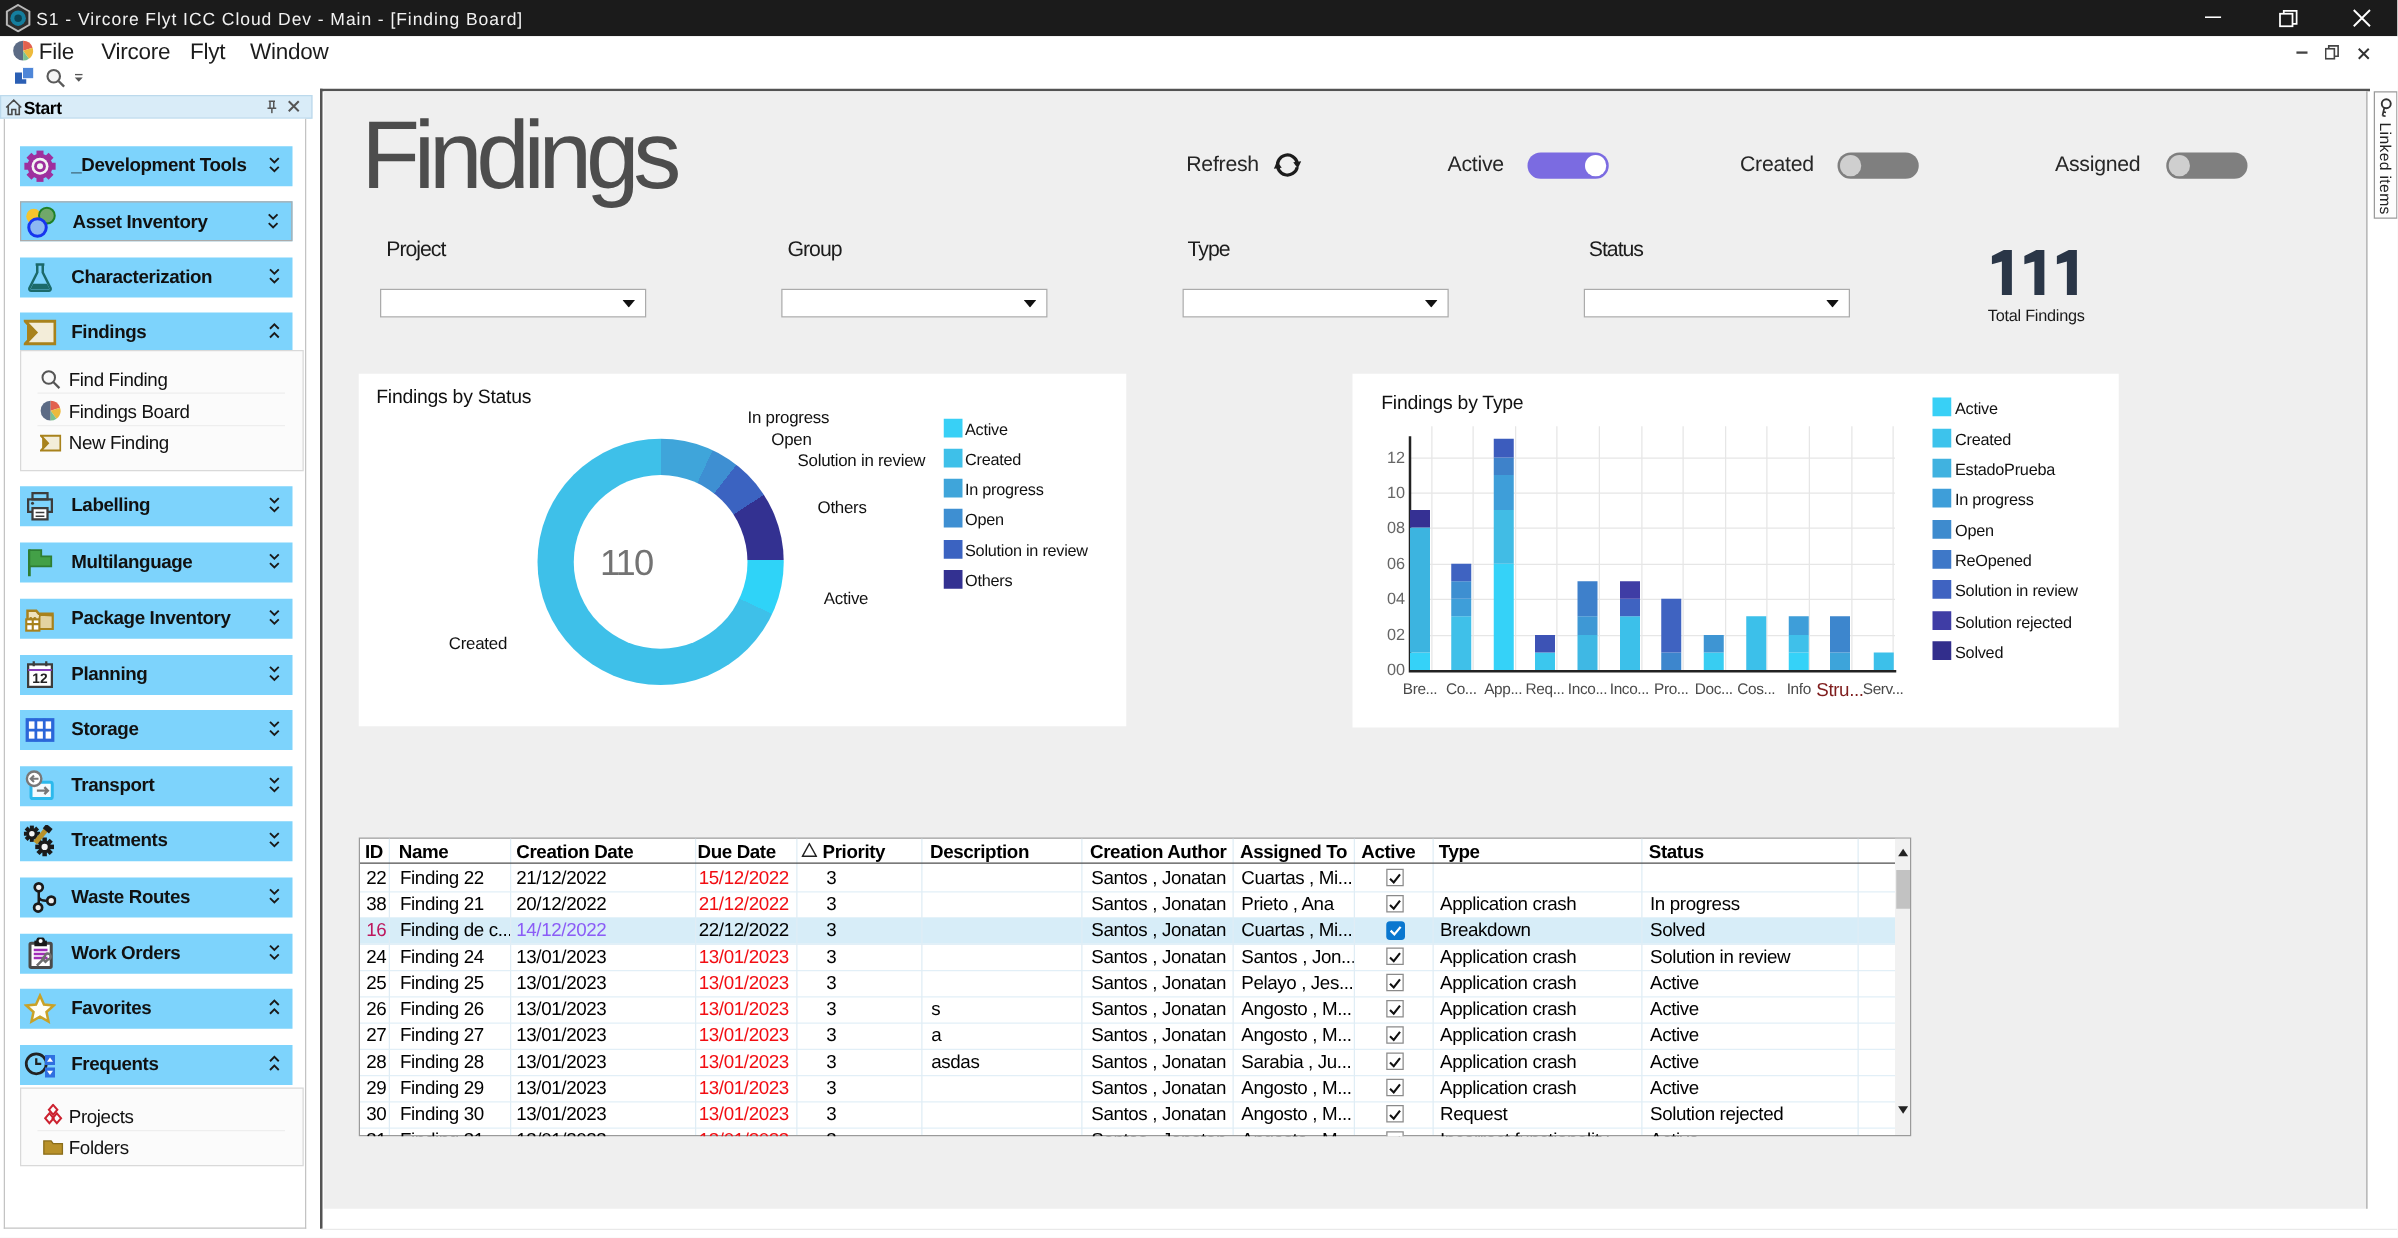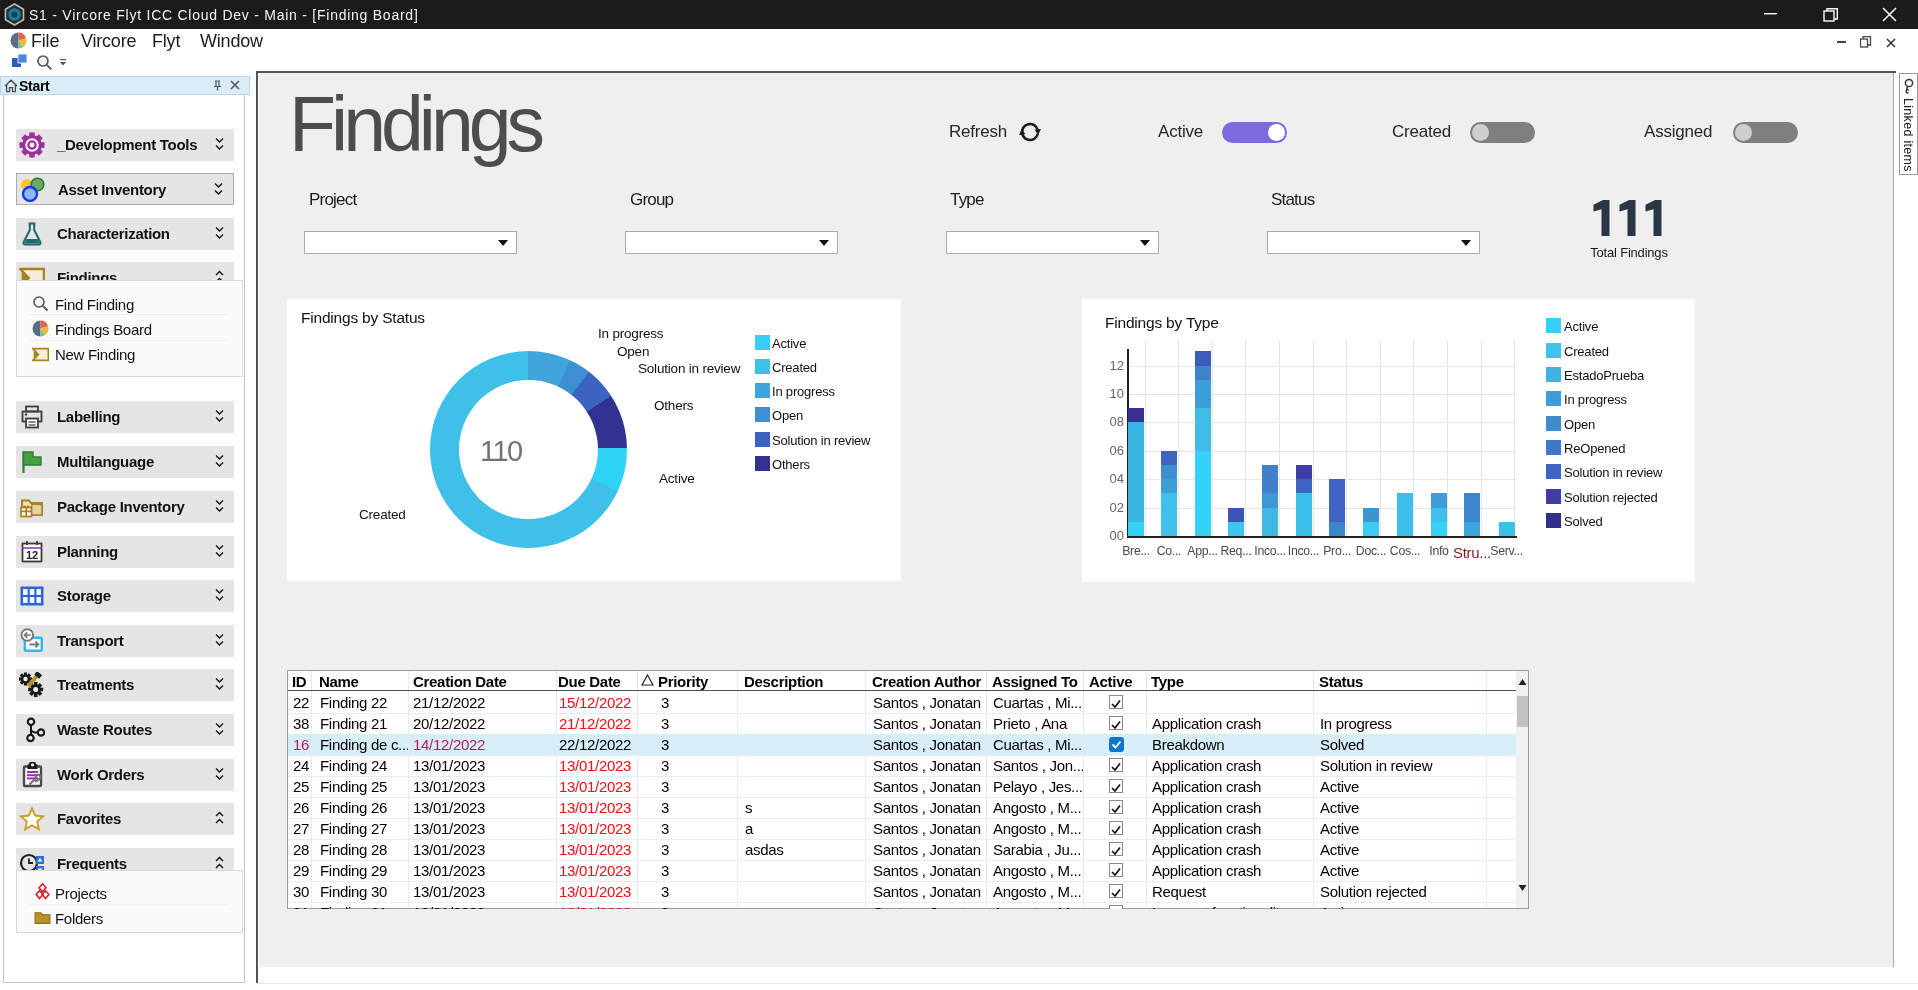--- a/index.html
+++ b/index.html
@@ -18,21 +18,21 @@
 
 #toolbar { left:0; top:52px; width:1918px; height:19px; background:#ffffff; }
 
 
 #mdiTop { left:256px; top:71px; width:1640px; height:2px; background:#535353; }
 #mdiLeft { left:256px; top:71px; width:2px; height:912px; background:#535353; }
 
 
 #sideHeader { left:0px; top:76px; width:250px; height:19px; background:#d9ecf8; border:1px solid #bcd9ec; }
 #sideBody { left:3px; top:95px; width:242px; height:888px; background:#ffffff; border:1px solid #c3c3c3; border-top:none; }
-.navrow { left:16px; width:218px; height:32px; background:#e5e5e5;margin-top:12px; }
+.navrow { left:16px; width:218px; height:32px; background:#7dd3fc; }
 .navrow .lbl { position:absolute; left:41px; top:7px; font-weight:bold; font-size:15px; letter-spacing:-0.3px; color:#111; }
 .navrow .icon { position:absolute; left:3px; top:3px; width:26px; height:26px; }
 .chev { position:absolute; right:10px; top:8px; }
 .subpanel { left:16px; width:227px; background:#fbfbfb; border:1px solid #d9d9d9; }
 .subitem { position:absolute; left:13px; right:14px; border-bottom:1px solid #eeeeee; }
 .subitem .slbl { position:absolute; left:25px; top:4px; font-size:15px; letter-spacing:-0.3px; color:#111; }
 .subitem .sicon { position:absolute; left:2px; top:3px; width:17px; height:17px; }
 
 
 #main { left:259px; top:73px; width:1635px; height:894px; background:#efefef; border-right:1px solid #a9a9a9; }
@@ -589,21 +589,21 @@
       <div class="abs" style="left:821px;top:3px;width:14px;height:14px;background:#fff;border:1px solid #8a8a8a"><svg width="12" height="12" viewBox="0 0 12 12">
           <path d="M2,6 L5,9 L10,2.5" fill="none" stroke="#111" stroke-width="1.7"></path>
         </svg></div>
       <div class="abs" style="left:864px;top:2px;font-size:15px;letter-spacing:-0.3px;color:#000;white-space:nowrap">Application crash</div>
       <div class="abs" style="left:1032px;top:2px;font-size:15px;letter-spacing:-0.3px;color:#000;white-space:nowrap">In progress</div>
     </div>
     <div class="abs" style="left:288px;top:733.5px;width:1228px;height:1px;background:#e2eff7"></div>
     <div class="abs" style="left:288px;top:733.5px;width:1228px;height:21px;background:#d7edf8;overflow:hidden">
       <div class="abs" style="left:5px;top:2px;font-size:15px;letter-spacing:-0.3px;color:#be185d;white-space:nowrap">16</div>
       <div class="abs" style="left:32px;top:2px;font-size:15px;letter-spacing:-0.3px;color:#000;white-space:nowrap">Finding de c...</div>
-      <div class="abs" style="left:125px;top:2px;font-size:15px;letter-spacing:-0.3px;color:#be185d;white-space:nowrap">14/12/2022</div>
+      <div class="abs" style="left:125px;top:2px;font-size:15px;letter-spacing:-0.3px;color:#8b5cf6;white-space:nowrap">14/12/2022</div>
       <div class="abs" style="left:271px;top:2px;font-size:15px;letter-spacing:-0.3px;color:#000">22/12/2022</div>
       <div class="abs" style="left:373px;top:2px;font-size:15px;letter-spacing:-0.3px;color:#000;white-space:nowrap">3</div>
       <div class="abs" style="left:585px;top:2px;font-size:15px;letter-spacing:-0.3px;color:#000;white-space:nowrap">Santos , Jonatan</div>
       <div class="abs" style="left:705px;top:2px;font-size:15px;letter-spacing:-0.3px;color:#000;white-space:nowrap">Cuartas , Mi...</div>
       <div class="abs" style="left:821px;top:3px;width:15px;height:15px;background:#0a77cf;border-radius:3px"><svg width="15" height="15" viewBox="0 0 15 15">
           <path d="M3.5,7.5 L6.5,10.5 L11.5,4.5" fill="none" stroke="#fff" stroke-width="1.8"></path>
         </svg></div>
       <div class="abs" style="left:864px;top:2px;font-size:15px;letter-spacing:-0.3px;color:#000;white-space:nowrap">Breakdown</div>
       <div class="abs" style="left:1032px;top:2px;font-size:15px;letter-spacing:-0.3px;color:#000;white-space:nowrap">Solved</div>
     </div>

